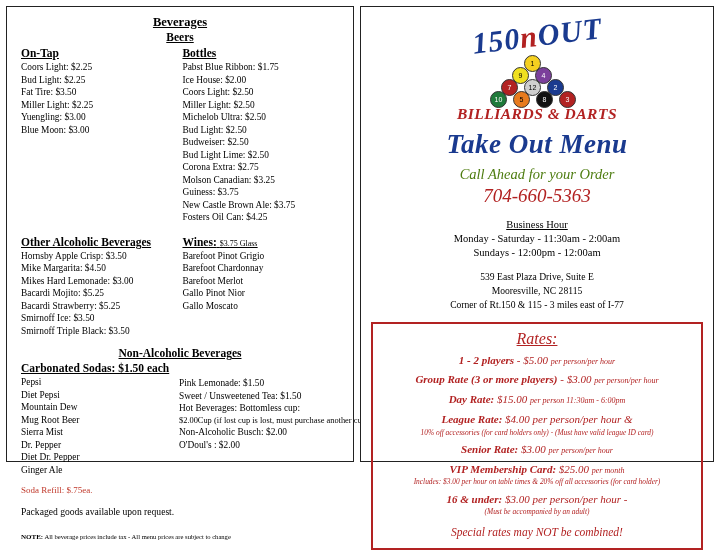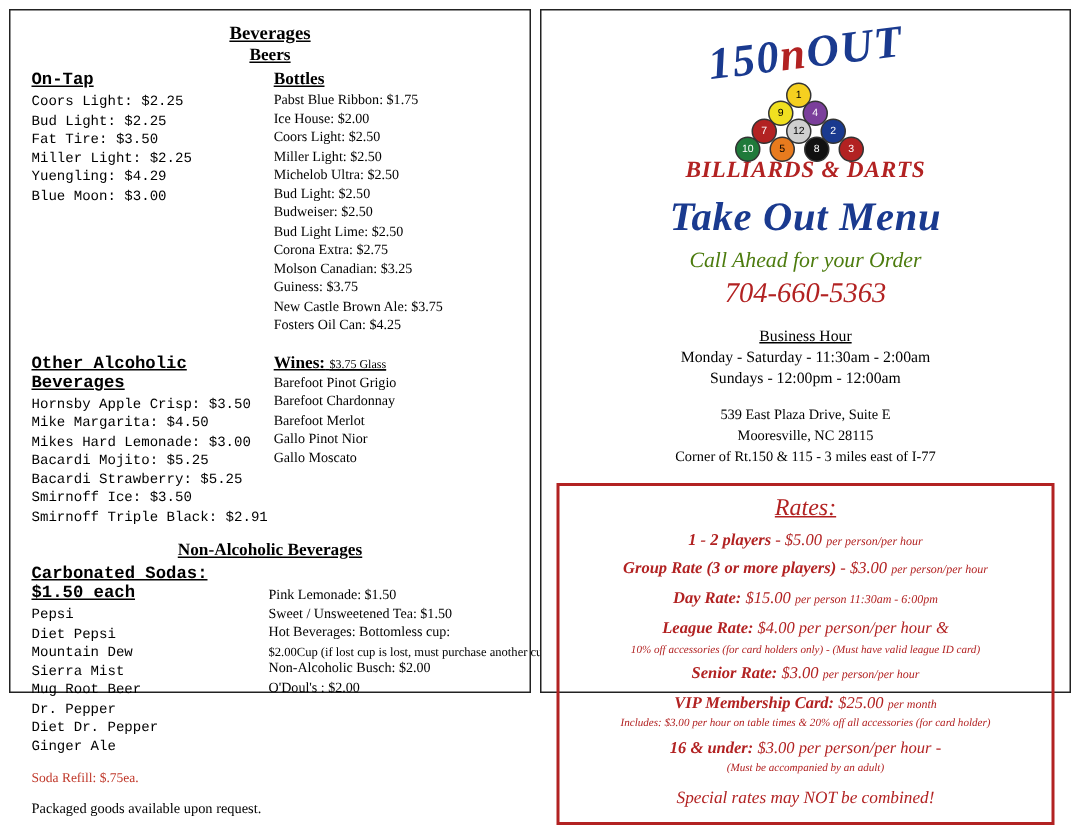--- a/index.html
+++ b/index.html
@@ -35,21 +35,21 @@
     margin-bottom: 2px;
   }
   .beers-head {
     text-align: center;
     font-weight: bold;
     font-size: 11.5px;
     text-decoration: underline;
     margin-bottom: 4px;
   }
   .cols { display: flex; }
-  .col-a { width: 165px; font-family: Liberation Mono, monospace; }
+  .col-a { width: 165px; }
   .col-b { width: 160px; }
   .sec-title {
     font-weight: bold;
     font-size: 11.5px;
     text-decoration: underline;
     margin-bottom: 2px;
   }
   .sec-title .small {
     font-size: 8px;
     font-weight: normal;
@@ -206,21 +206,21 @@
     <div class="beers-head">Beers</div>
 
     <div class="cols">
       <div class="col-a">
         <div class="sec-title">On-Tap</div>
         <ul class="items">
           <li>Coors Light: $2.25</li>
           <li>Bud Light: $2.25</li>
           <li>Fat Tire: $3.50</li>
           <li>Miller Light: $2.25</li>
-          <li>Yuengling: $4.29</li>
+          <li>Yuengling: $3.00</li>
           <li>Blue Moon: $3.00</li>
         </ul>
       </div>
       <div class="col-b">
         <div class="sec-title">Bottles</div>
         <ul class="items">
           <li>Pabst Blue Ribbon: $1.75</li>
           <li>Ice House: $2.00</li>
           <li>Coors Light: $2.50</li>
           <li>Miller Light: $2.50</li>
@@ -242,21 +242,21 @@
     <div class="cols">
       <div class="col-a">
         <div class="sec-title">Other Alcoholic Beverages</div>
         <ul class="items">
           <li>Hornsby Apple Crisp: $3.50</li>
           <li>Mike Margarita: $4.50</li>
           <li>Mikes Hard Lemonade: $3.00</li>
           <li>Bacardi Mojito: $5.25</li>
           <li>Bacardi Strawberry: $5.25</li>
           <li>Smirnoff Ice: $3.50</li>
-          <li>Smirnoff Triple Black: $2.91</li>
+          <li>Smirnoff Triple Black: $3.50</li>
         </ul>
       </div>
       <div class="col-b">
         <div class="sec-title">
           <span>Wines:</span>
           <span class="small">$3.75 Glass</span>
         </div>
         <ul class="items">
           <li>Barefoot Pinot Grigio</li>
           <li>Barefoot Chardonnay</li>
@@ -269,22 +269,22 @@
 
     <div class="na-head">Non-Alcoholic Beverages</div>
 
     <div class="cols">
       <div class="col-a">
         <div class="carb-head">Carbonated Sodas: $1.50 each</div>
         <ul class="items">
           <li>Pepsi</li>
           <li>Diet Pepsi</li>
           <li>Mountain Dew</li>
+          <li>Mug Root Beer</li>
           <li>Sierra Mist</li>
-          <li>Mug Root Beer</li>
           <li>Dr. Pepper</li>
           <li>Diet Dr. Pepper</li>
           <li>Ginger Ale</li>
         </ul>
       </div>
       <div class="col-b">
         <div style="height:15px"></div>
         <ul class="items">
           <li>Pink Lemonade: $1.50</li>
           <li>Sweet / Unsweetened Tea: $1.50</li>

